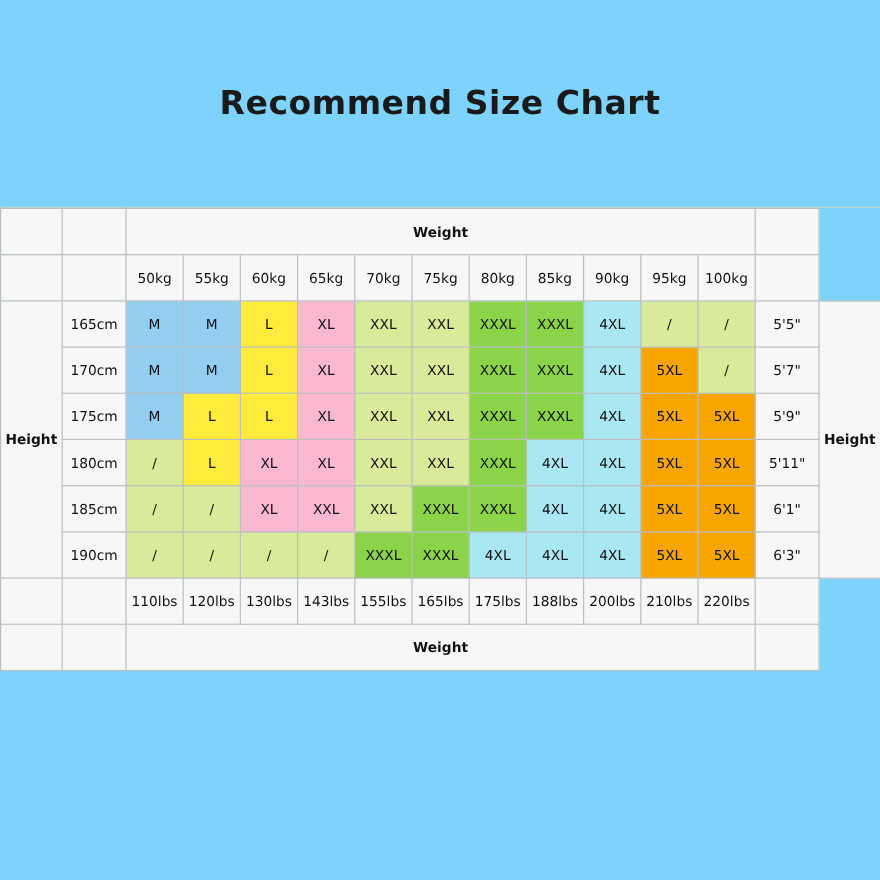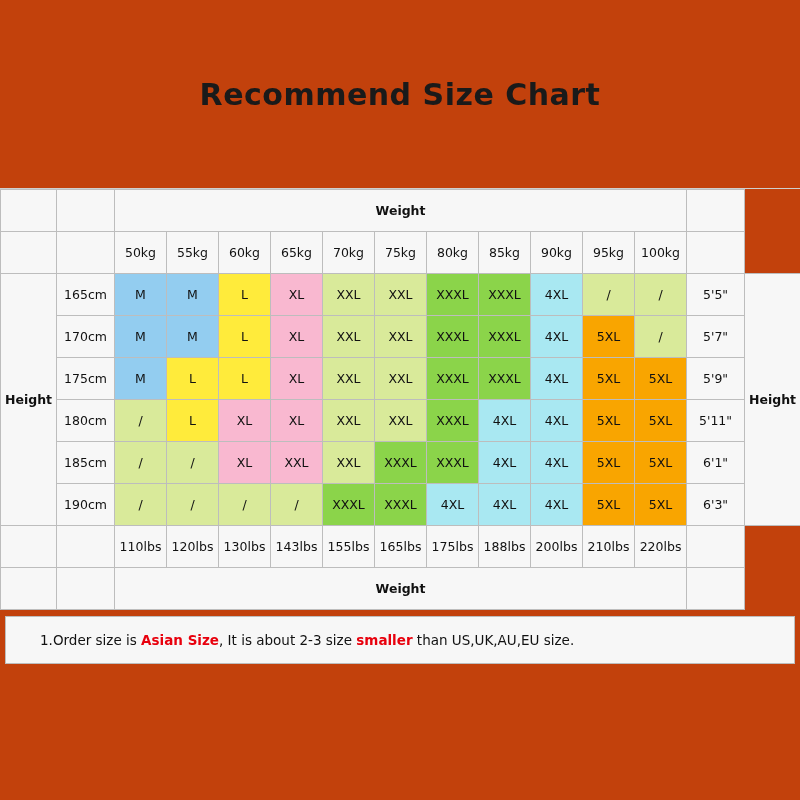--- a/index.html
+++ b/index.html
@@ -11,21 +11,21 @@
     height: 800px;
     background: #f7f7f7;
     font-family: "DejaVu Sans", sans-serif;
     color: #111;
   }
   .page {
     position: relative;
     width: 800px;
     height: 800px;
     box-sizing: border-box;
-    background: #c2410c;
+    background: #7dd3fc;
   }
   .title-area {
     height: 188px;
     display: flex;
     align-items: center;
     justify-content: center;
     border-bottom: 1px solid #cfcfcf;
   }
   .title {
     font-size: 30px;
@@ -278,20 +278,15 @@
         <td class="blank"></td>
         <td class="hdr" colspan="11">Weight</td>
         <td class="edge-blank"></td>
       </tr>
     </tbody>
   </table>
 
   <div class="spacer-line"></div>
 
   <div class="notes">
-    <div class="note first">
-      <span>
-        <span>1.Order size is </span><span class="red">Asian Size</span><span>, It is about 2-3 size </span><span class="red">smaller</span><span> than US,UK,AU,EU size.</span>
-      </span>
-    </div>
   </div>
 
 </div>
 
 </body></html>

